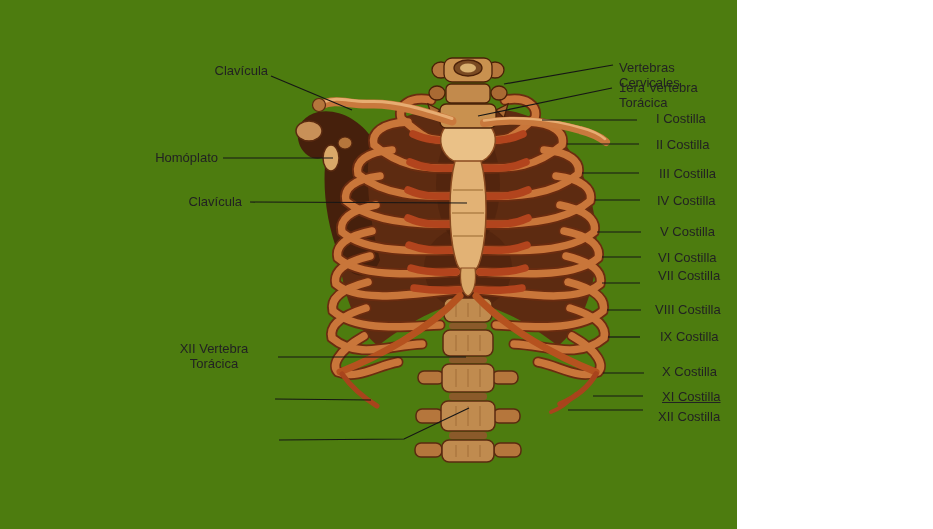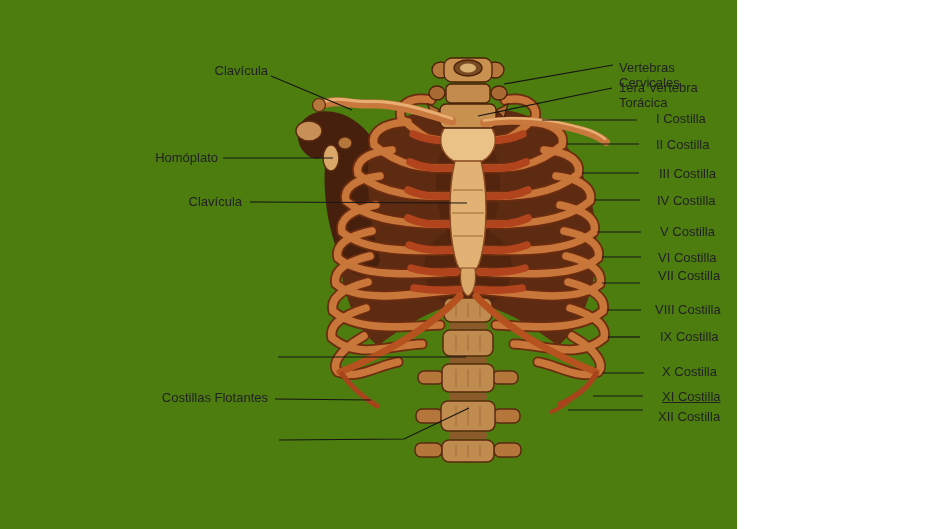--- a/index.html
+++ b/index.html
@@ -186,21 +186,22 @@
       <line x1="608" y1="337" x2="640" y2="337"></line>
       <line x1="603" y1="373" x2="644" y2="373"></line>
       <line x1="593" y1="396" x2="643" y2="396"></line>
       <line x1="568" y1="410" x2="643" y2="410"></line>
     </g>
   </svg>
 
   <div class="lbl r" style="left:170px;top:63px;width:98px;">Clavícula</div>
   <div class="lbl r" style="left:112px;top:150px;width:106px;">Homóplato</div>
   <div class="lbl r" style="left:136px;top:194px;width:106px;">Clavícula</div>
-  <div class="lbl r" style="left:118px;top:390px;width:150px;">Costillas Flotantes</div>
+  <div class="lbl c" style="left:152px;top:341px;width:124px;">XII Vertebra
+Torácica</div>
 
   <div class="lbl" style="left:619px;top:60px;">Vertebras Cervicales</div>
   <div class="lbl" style="left:619px;top:80px;">1era Vertebra Torácica</div>
   <div class="lbl" style="left:656px;top:111px;">I Costilla</div>
   <div class="lbl" style="left:656px;top:137px;">II Costilla</div>
   <div class="lbl" style="left:659px;top:166px;">III Costilla</div>
   <div class="lbl" style="left:657px;top:193px;">IV Costilla</div>
   <div class="lbl" style="left:660px;top:224px;text-align:center;">V Costilla</div>
   <div class="lbl" style="left:658px;top:250px;">VI Costilla</div>
   <div class="lbl" style="left:658px;top:268px;">VII Costilla</div>

